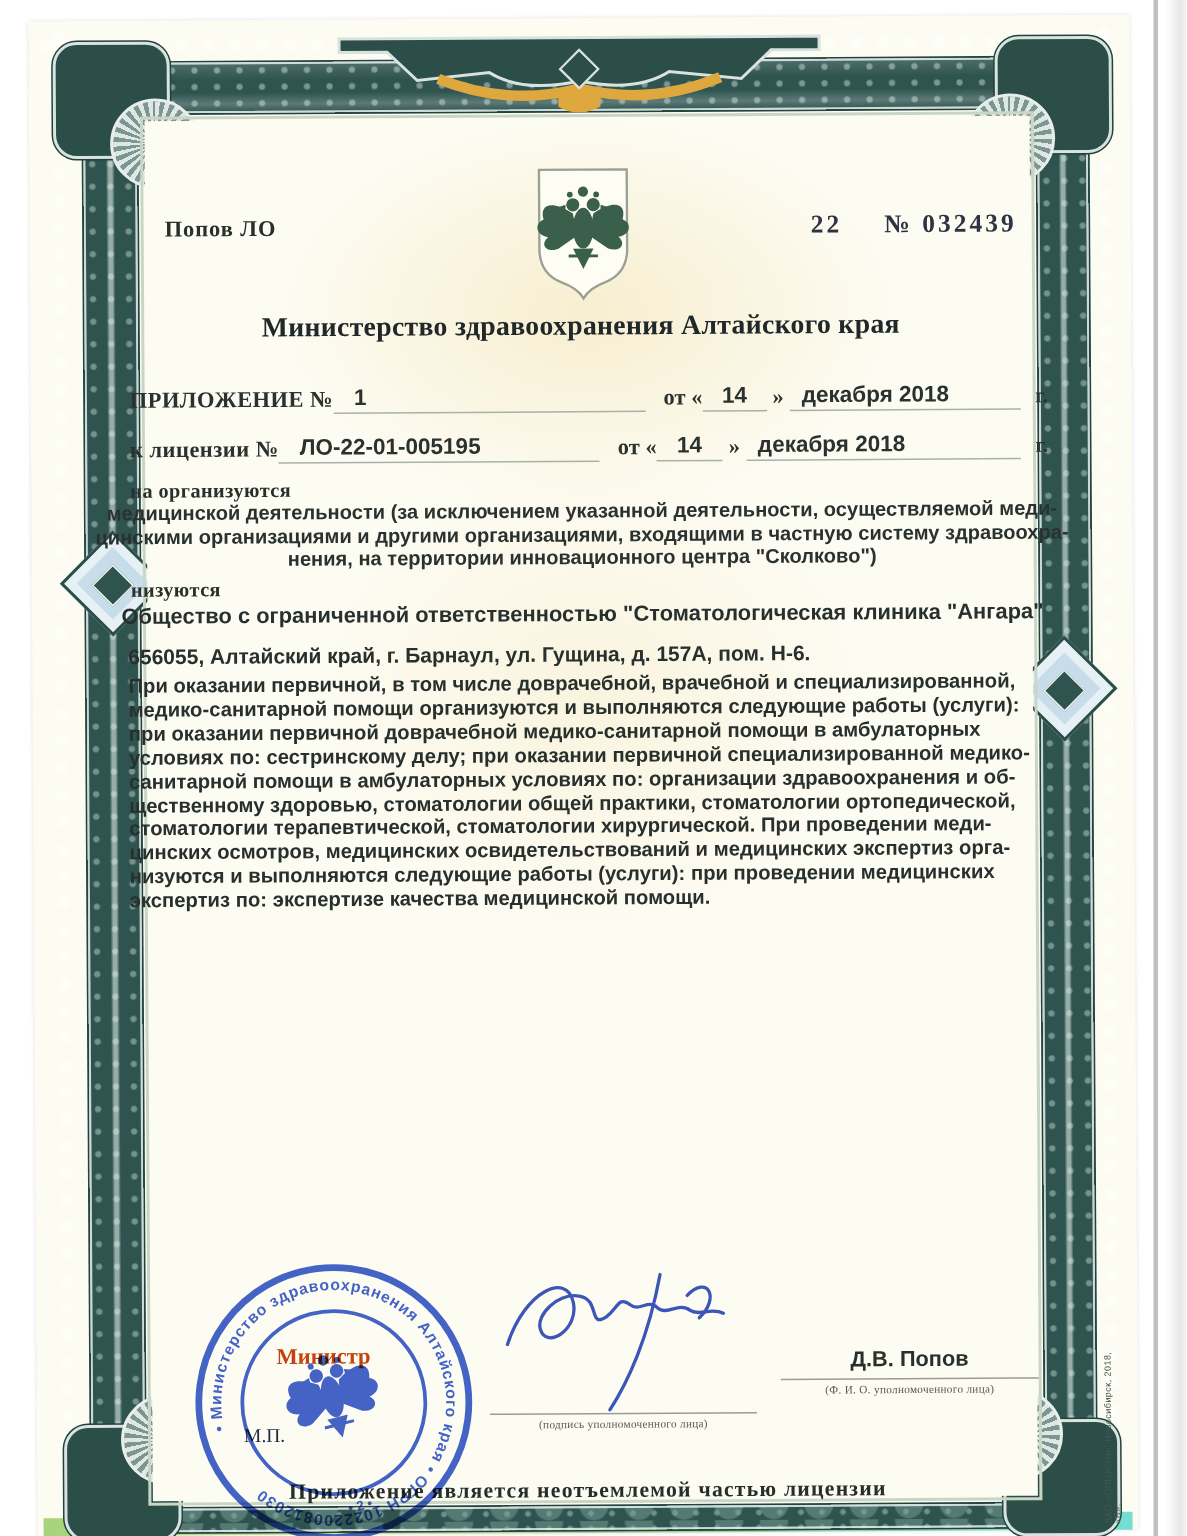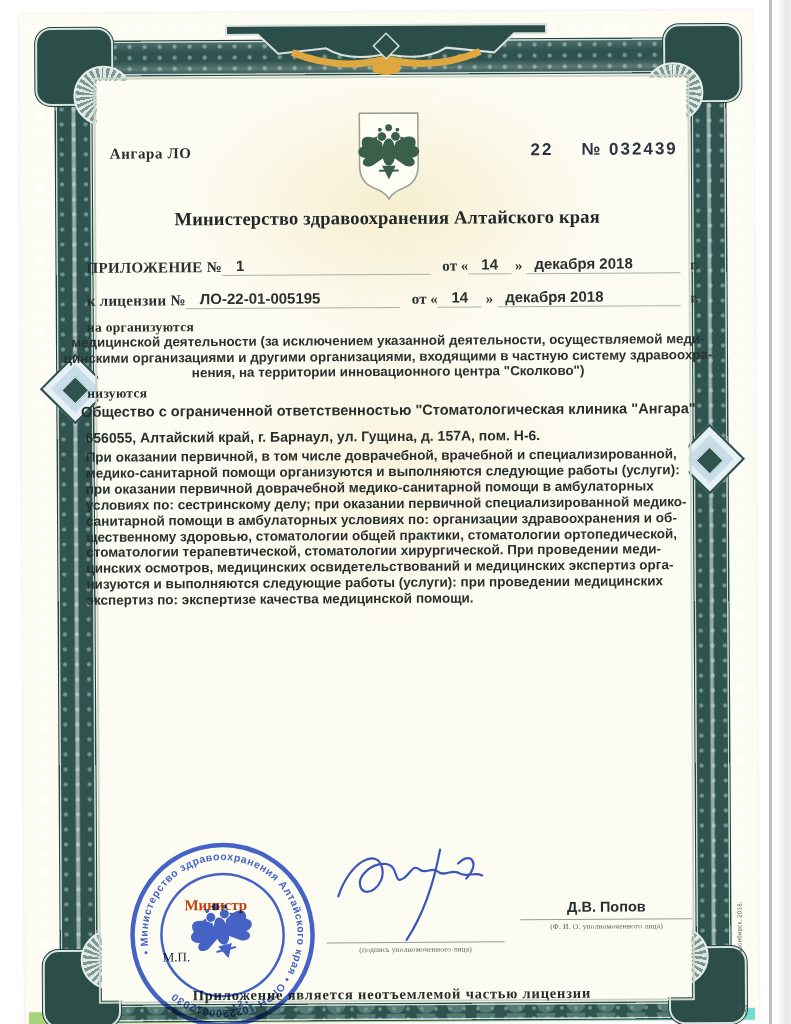--- a/index.html
+++ b/index.html
@@ -71,21 +71,21 @@
   .medal-in{position:absolute;left:50%;top:50%;width:18px;height:18px;margin:-9px 0 0 -9px;
     background:#2f5450;border:1.5px solid #f0f5f2;}
   .m-left{left:29px;top:350px;} .m-right{left:663px;top:424px;}
 
   .crest{position:absolute;left:50%;top:5px;transform:translateX(-50%);}
 
   
   .abs{position:absolute;}
   .serif{font-family:"Liberation Serif",serif;}
   .sans{font-family:"Liberation Sans",sans-serif;}
-  .mono{font-family:Liberation Sans, sans-serif;}
+  .mono{font-family:Liberation Serif, serif;}
   .ink{color:#28302c;}
   .series{left:90px;top:132px;font-size:15px;font-weight:bold;letter-spacing:.6px;}
   .serialrow{right:76px;top:129px;font-size:17px;font-weight:bold;color:#2b3440;display:flex;gap:28px;letter-spacing:2px;}
   .arms{left:330px;top:94px;}
   .title{left:0;right:0;top:196px;text-align:center;font-size:18.5px;font-weight:bold;letter-spacing:.2px;color:#20282a;}
 
   .fieldrow{left:66px;right:56px;display:flex;align-items:flex-end;font-weight:bold;color:#2a3230;}
   .fr1{top:244px;} .fr2{top:277px;}
   .f-label{font-size:15px;letter-spacing:.3px;white-space:nowrap;}
   .f-val{font-size:15px;border-bottom:1.5px solid #a9b2a8;text-align:left;padding:0 0 1px 14px;white-space:nowrap;}
@@ -172,21 +172,21 @@
         <path d="M96 35 Q142 54 190 42 Q238 54 284 35" stroke="#dfa83f" stroke-width="7" fill="none"></path>
         <path d="M176 44 h28 v10 q-14 8 -28 0 Z" fill="#dfa83f"></path>
         <rect x="181" y="20" width="18" height="18" transform="rotate(45 190 29)" fill="#2b4e49" stroke="#d8e2de" stroke-width="1.5"></rect>
       </svg>
 
       <div class="inner-line"></div>
     </div>
 
     <div class="paper"></div>
 
-    <div class="abs series serif ink">Ангара ЛО</div>
+    <div class="abs series serif ink">Попов ЛО</div>
 
     <svg class="abs arms" width="78" height="100" viewBox="0 0 80 100">
       <path d="M10 6 H70 V60 Q70 77 55 83 Q44 87 40 94 Q36 87 25 83 Q10 77 10 60 Z" fill="#fefdf4" stroke="#9aa096" stroke-width="1.6"></path>
       <g fill="#3a5f4b" transform="translate(0,6) scale(1)">
         <ellipse cx="40" cy="40" rx="7" ry="14"></ellipse>
         <path d="M33 30 C18 20 10 24 13 34 C6 37 8 45 16 46 C10 51 15 57 23 54 L36 45 Z"></path>
         <path d="M47 30 C62 20 70 24 67 34 C74 37 72 45 64 46 C70 51 65 57 57 54 L44 45 Z"></path>
         <circle cx="33" cy="24" r="4.5"></circle>
           <circle cx="47" cy="24" r="4.5"></circle>
         <path d="M28 24 l-6 2 6 2 Z"></path>

